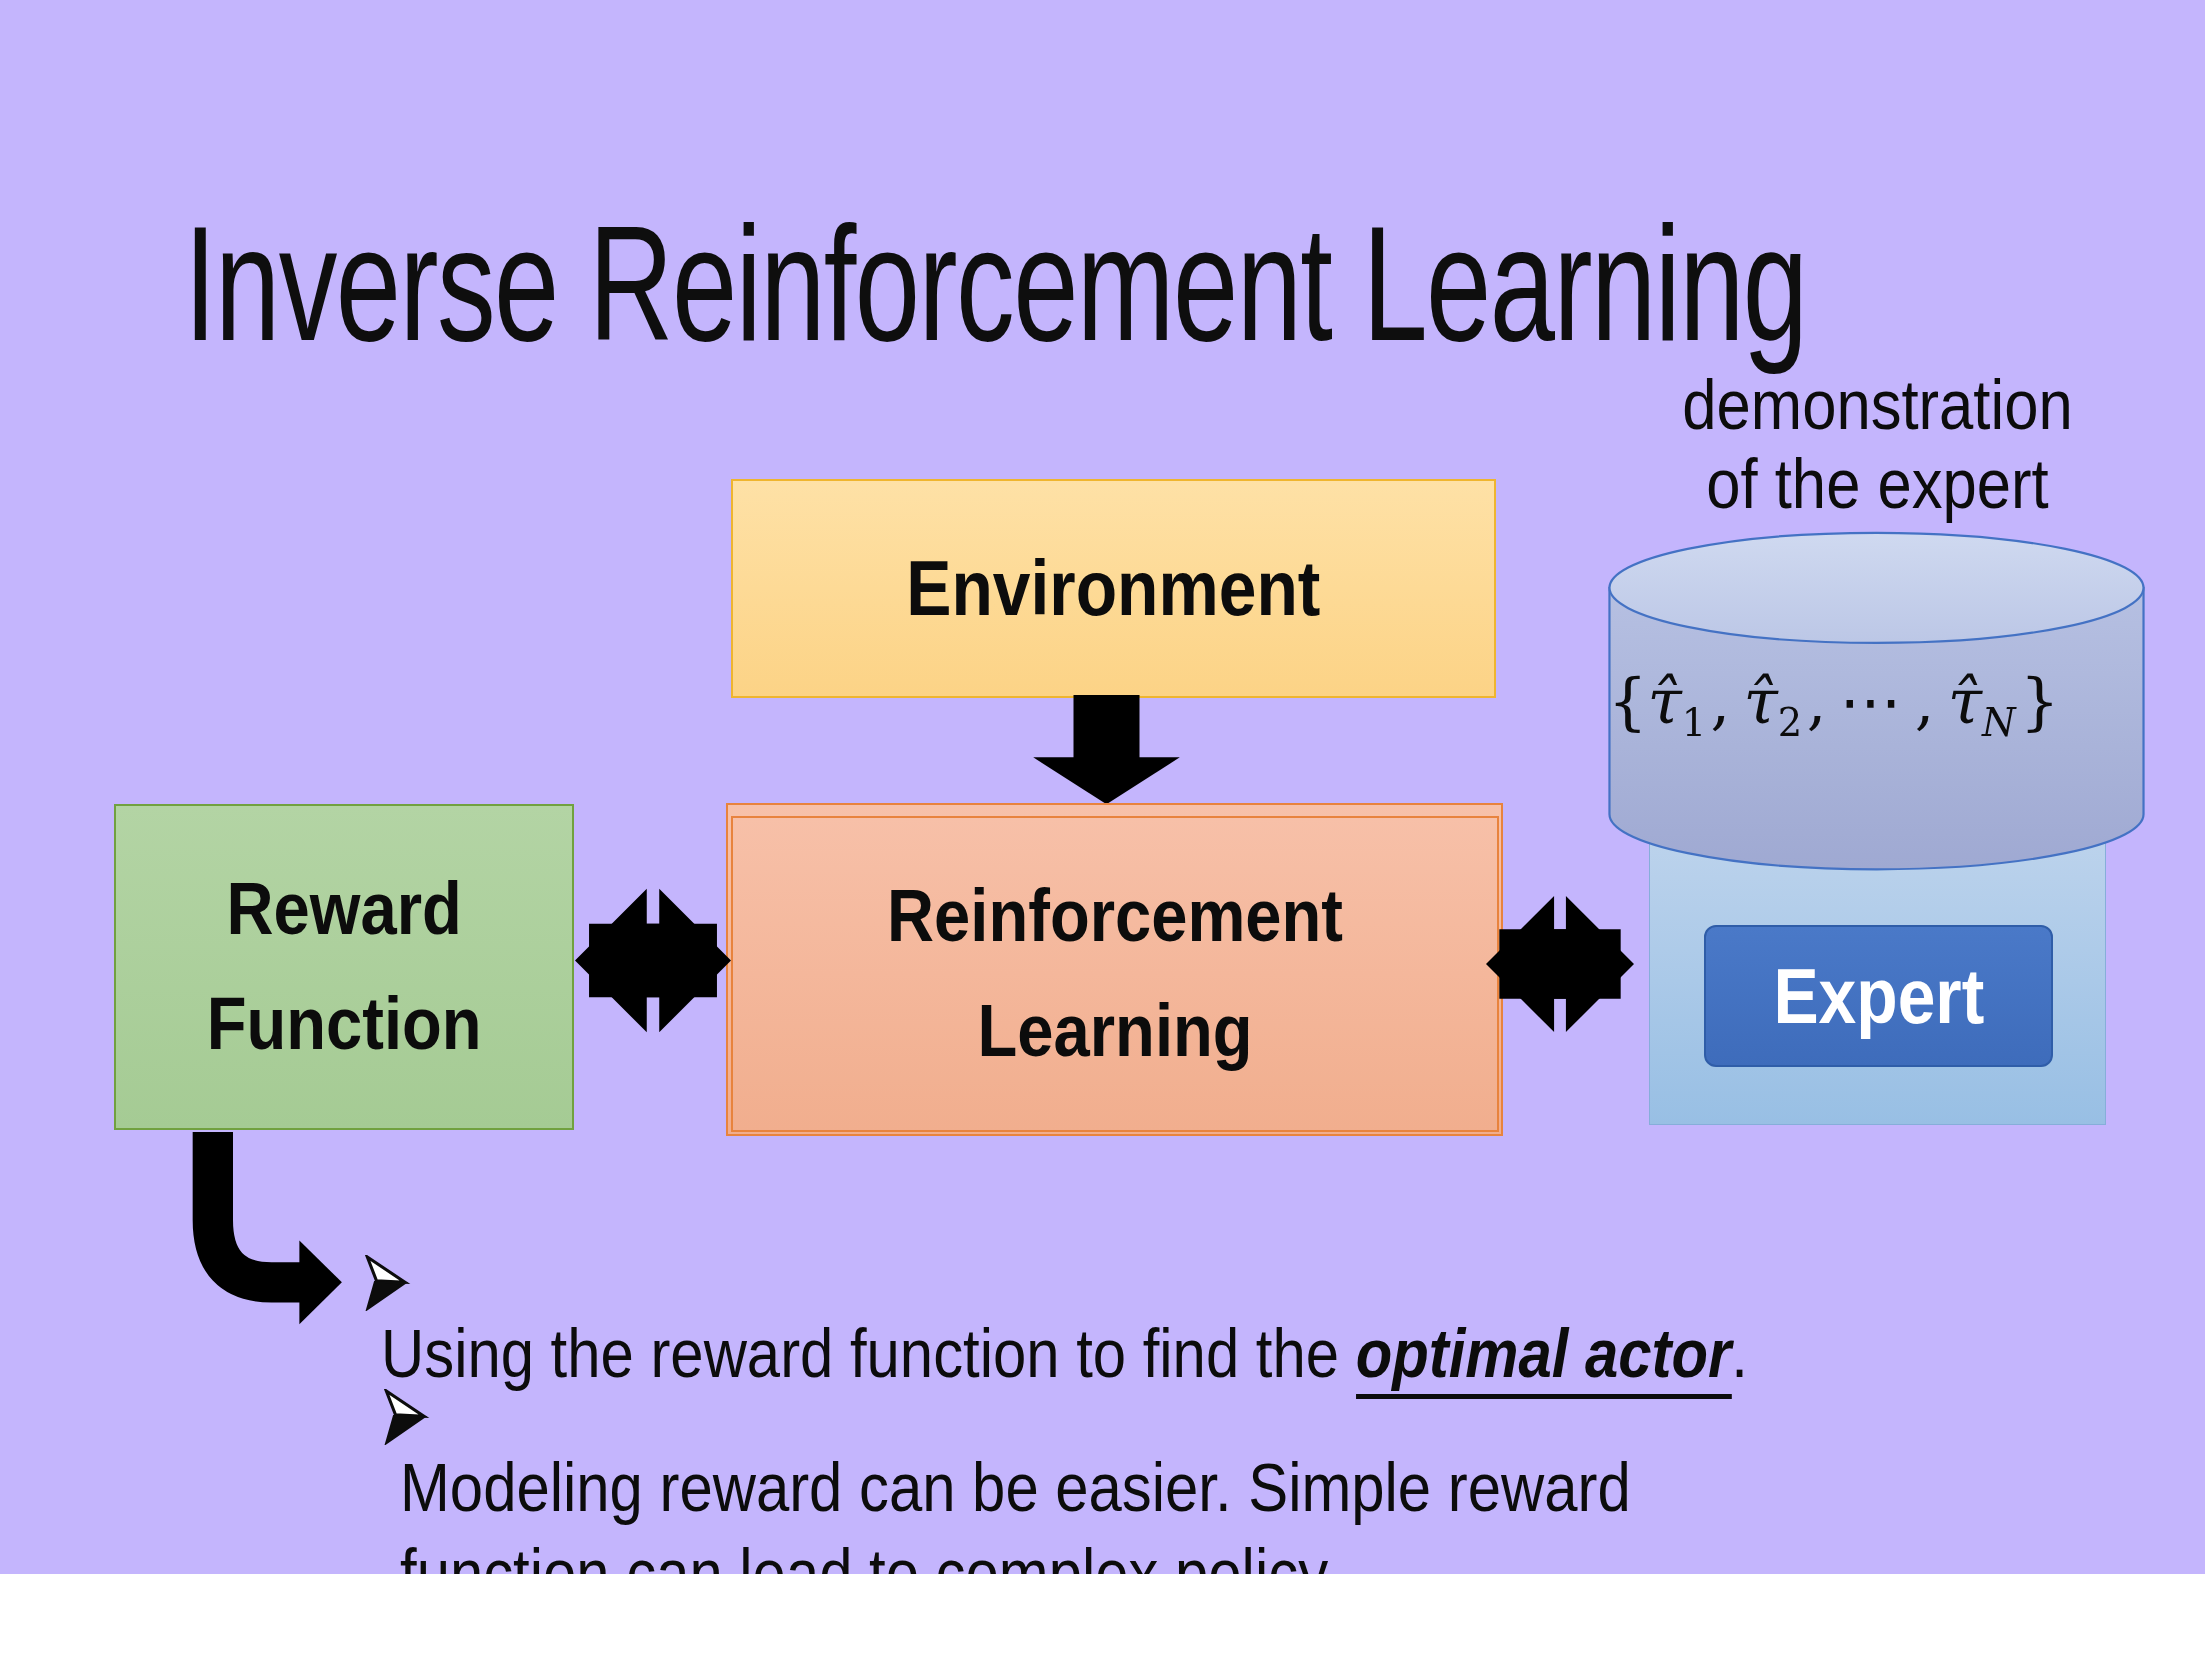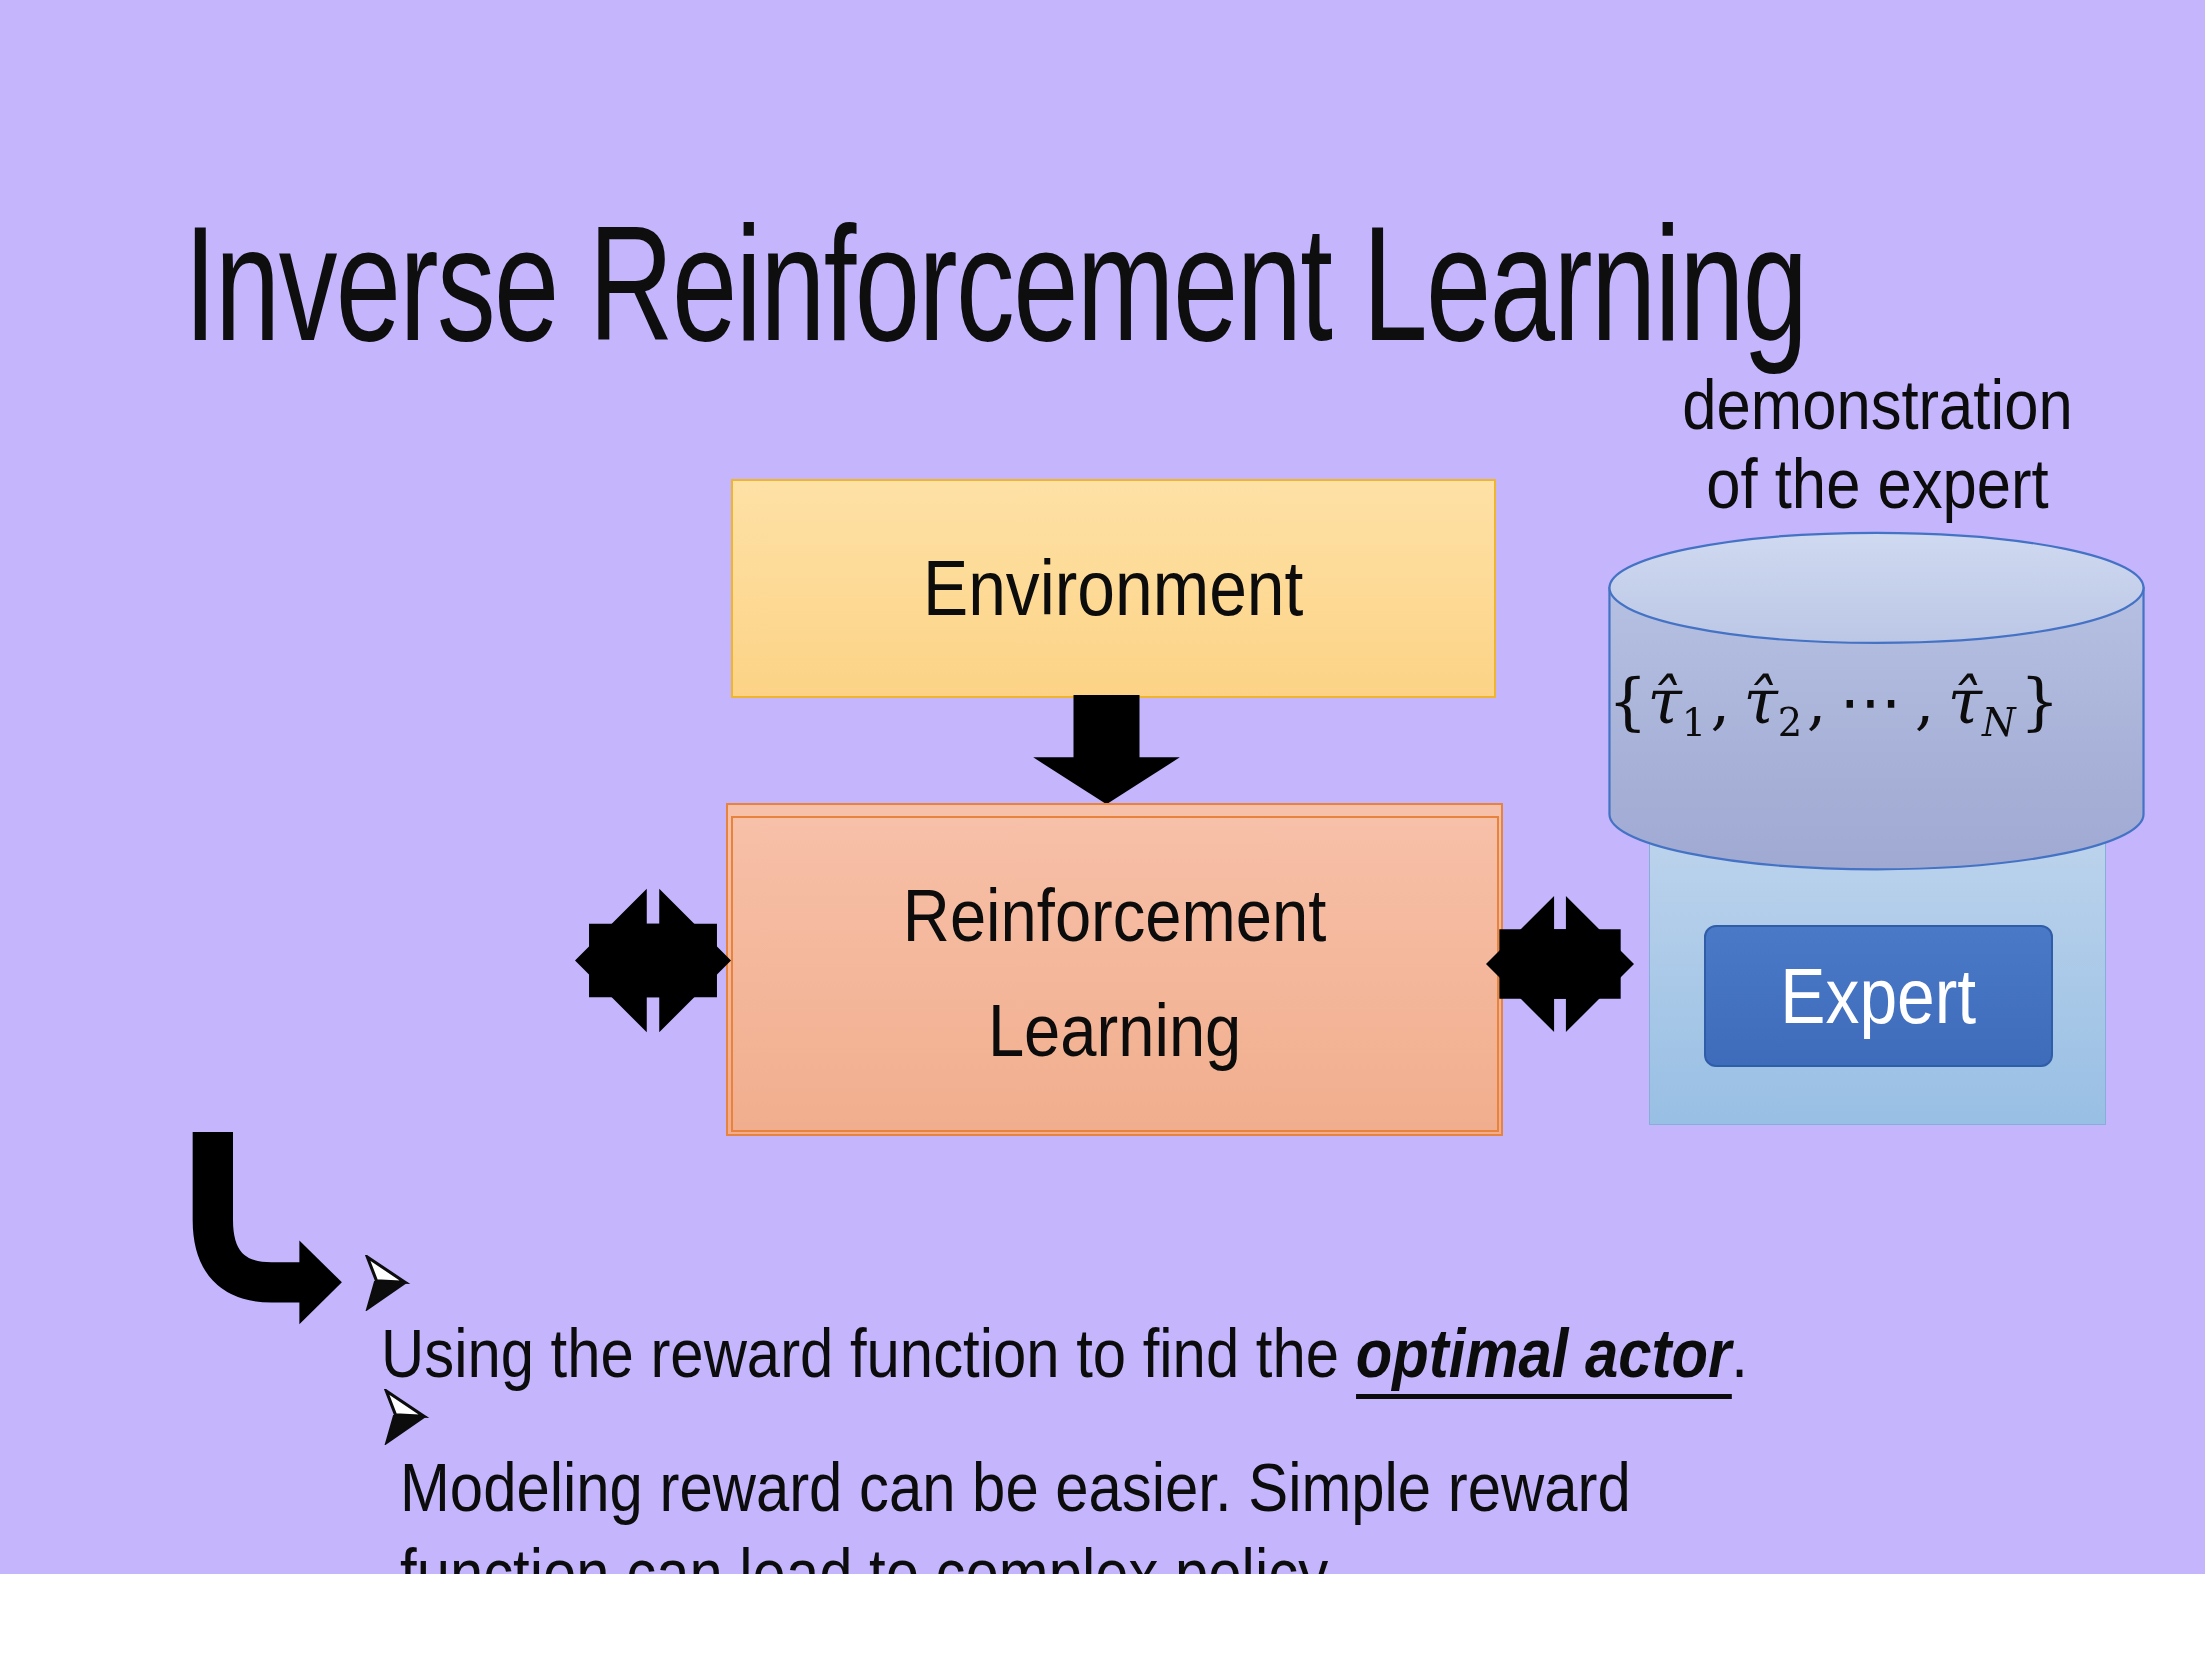--- a/index.html
+++ b/index.html
@@ -12,21 +12,21 @@
          white-space:nowrap;transform:scaleX(0.72);transform-origin:left top;color:#0e0e0e;}
 
   
   #demo-label{left:1580px;top:366px;width:595px;text-align:center;font-size:70px;line-height:1.13;}
   #demo-label .cond{display:block;transform:scaleX(0.88);transform-origin:center top;}
 
   
   .cond{transform:scaleX(0.88);transform-origin:center center;display:block;}
 
   
-  .box{display:flex;align-items:center;justify-content:center;text-align:center;}
+  .box{display:flex;align-items:center;justify-content:center;text-align:center;font-weight:bold;}
   #env-box{left:731px;top:479px;width:761px;height:215px;
            background:linear-gradient(#fee1a6,#fcd386);border:2.9px solid #efb52f;
            font-size:77px;}
   #reward-box{left:114px;top:804px;width:456px;height:322px;
            background:linear-gradient(#b3d4a4,#a5cb94);border:2.9px solid #71a140;
            font-size:74px;line-height:1.55;}
   #rl-back{left:726px;top:803px;width:773px;height:329px;
            background:linear-gradient(#f7c1a9,#f1ad8d);border:2.2px solid #e8833d;}
   #rl-box{left:731px;top:816px;width:764px;height:312px;
            background:linear-gradient(#f7c0a8,#f1ae8e);border:2.2px solid #e8833d;
@@ -70,20 +70,26 @@
 
   <div id="env-box" class="abs box">
     <span class="cond">Environment</span>
   </div>
 
   <svg class="abs" style="left:1033px;top:695px;" width="147" height="110" viewBox="0 0 200 150">
     <rect x="55" y="0" width="90" height="88" fill="#000"></rect>
     <polygon points="0,85 200,85 100,149" fill="#000"></polygon>
   </svg>
 
+  <div id="reward-box" class="abs box">
+    <span class="cond">
+      <span>Reward</span><br>
+      <span>Function</span>
+    </span>
+  </div>
 
   <div id="rl-back" class="abs"></div>
   <div id="rl-box" class="abs box">
     <span class="cond">
       <span>Reinforcement</span><br>
       <span>Learning</span>
     </span>
   </div>
 
   <svg class="abs" style="left:575px;top:881px;" width="156" height="159" viewBox="0 0 200 200">

